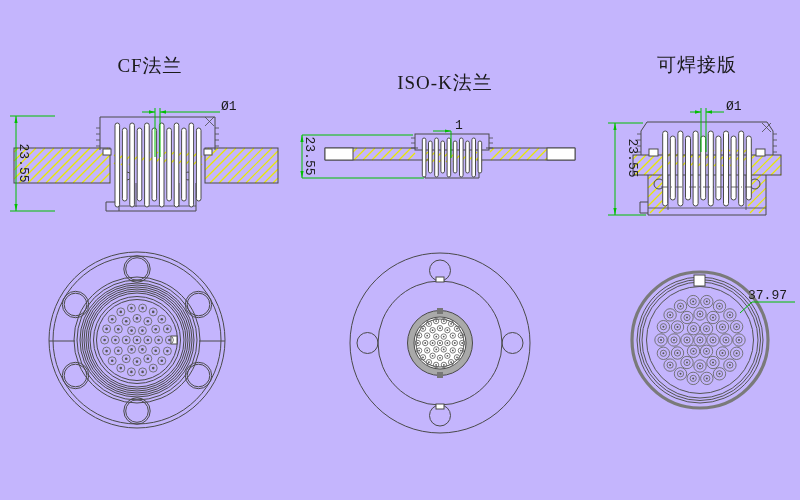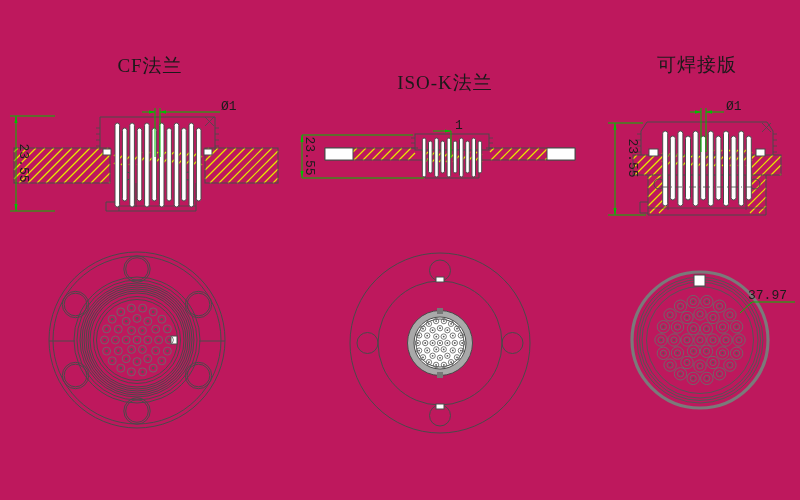--- a/index.html
+++ b/index.html
@@ -1,16 +1,16 @@
 <!DOCTYPE html>
 <html style="--line: #4a4a4a; --dim: #00c000;"><head>
 <meta charset="utf-8">
 <style>
   html,body{margin:0;padding:0;background:#ffffff;}
-  .canvas{position:relative;width:800px;height:500px;background:#be185d;overflow:hidden;}
+  .canvas{position:relative;width:800px;height:500px;background:#c4b5fd;overflow:hidden;}
   svg{display:block;}
   .ln{fill:none;stroke:var(--line,#4a4a4a);stroke-width:1;}
   .lnthin{fill:none;stroke:var(--line,#4a4a4a);stroke-width:0.8;}
   .fw{fill:#ffffff;stroke:var(--line,#4a4a4a);stroke-width:1;}
   .dim{fill:none;stroke:var(--dim,#00c000);stroke-width:1;}
   .dimfill{fill:var(--dim,#00c000);stroke:none;}
   .dimtext{fill:#1c1c1c;font-family:"Liberation Mono","DejaVu Sans Mono",monospace;font-size:13px;}
   .title{fill:#1a1a1a;font-family:"Liberation Serif","DejaVu Serif",serif;font-size:19px;text-anchor:middle;letter-spacing:1px;}
 </style>
 </head>

